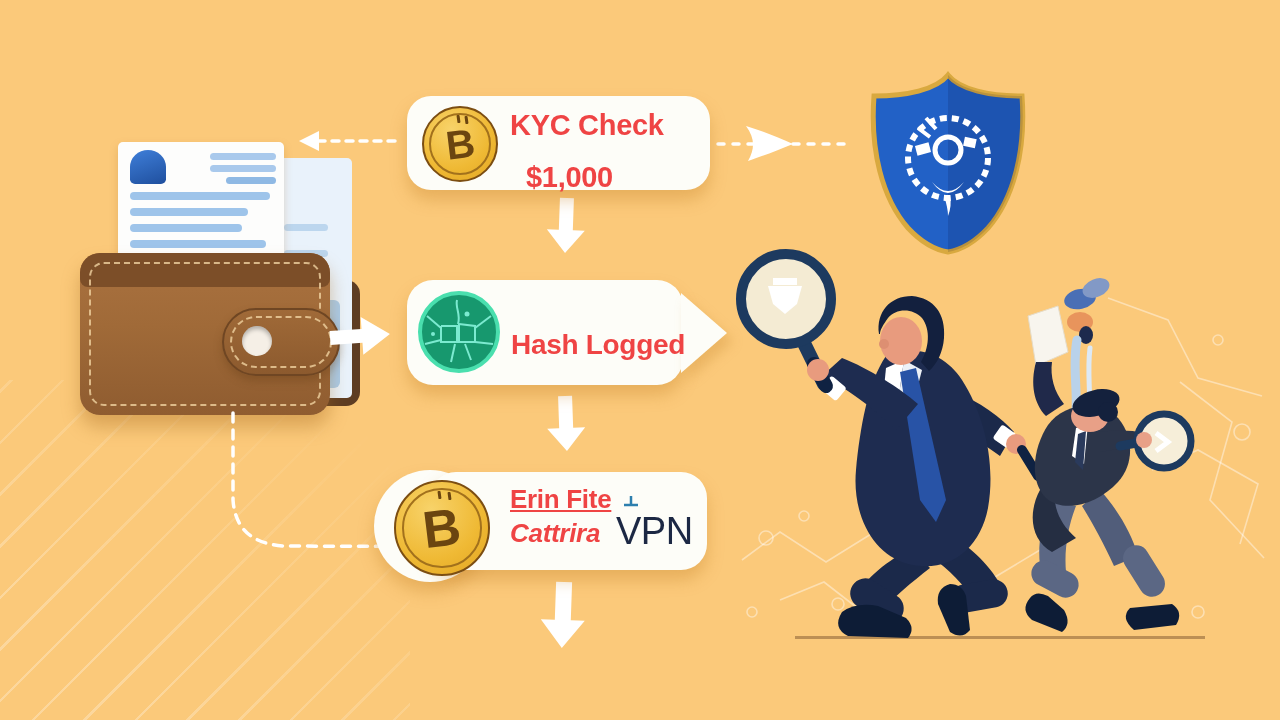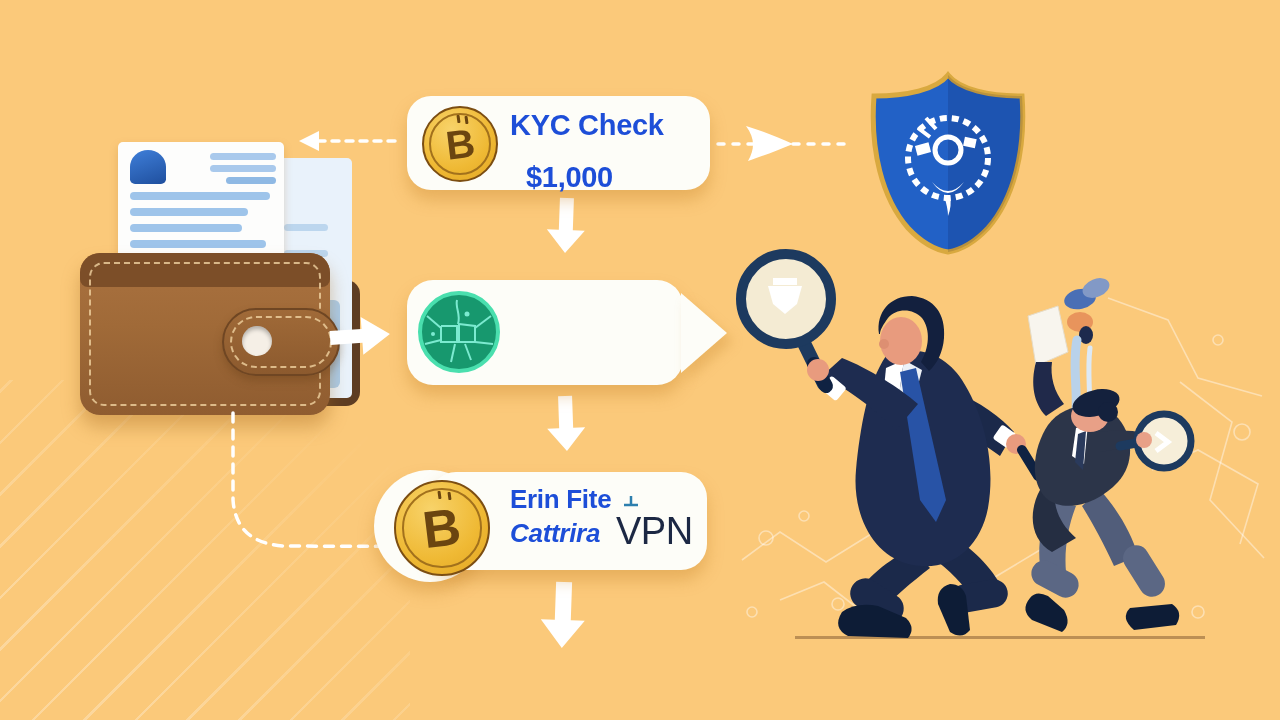--- a/index.html
+++ b/index.html
@@ -11,21 +11,21 @@
   
   .stripes{position:absolute;left:-90px;top:380px;width:500px;height:420px;
     background:repeating-linear-gradient(135deg,rgba(255,255,255,0) 0 34px,rgba(255,255,255,.55) 34px 36.5px);
     opacity:.5;
     -webkit-mask-image:linear-gradient(to top right,rgba(0,0,0,.95) 35%,transparent 90%);
     mask-image:linear-gradient(to top right,rgba(0,0,0,.95) 35%,transparent 90%);}
 
   
   .flowbox{position:absolute;background:#fdfdf8;border-radius:24px;
     box-shadow:0 10px 16px rgba(200,135,45,.38);}
-  .box-line{position:absolute;font-weight:700;color:#1d4ed8;letter-spacing:-.3px;white-space:nowrap;}
+  .box-line{position:absolute;font-weight:700;color:#ef4444;letter-spacing:-.3px;white-space:nowrap;}
 
   
   .coin{position:absolute;border-radius:50%;
     background:radial-gradient(circle at 38% 30%,#f8d36a,#efb934 58%,#e1a421);
     border:2px solid #7c4e12;display:flex;align-items:center;justify-content:center;}
   .coin::before{content:"";position:absolute;inset:7%;border:2px solid #a2711c;border-radius:50%;}
   .coin .b{font-weight:700;color:#6b4510;transform:rotate(-7deg);line-height:1;}
   .coin .tick{position:absolute;background:#6b4510;width:3px;height:8px;border-radius:1px;}
   .coin .t1{top:10%;left:46%;transform:rotate(-8deg);}
   .coin .t2{top:11%;left:57%;transform:rotate(-8deg);}
@@ -158,26 +158,27 @@
         <path d="M10,26 L24,38"></path>
           <path d="M8,54 L24,50"></path>
         <path d="M74,26 L58,38"></path>
           <path d="M76,54 L58,52"></path>
         <path d="M34,72 L38,54"></path>
           <path d="M54,70 L48,54"></path>
       </g>
       <circle cx="50" cy="24" r="2.5" fill="#7cead0"></circle>
       <circle cx="16" cy="44" r="2" fill="#7cead0"></circle>
     </svg>
+    <div class="box-line" style="left:104px;top:49px;font-size:28px;">Hash Logged</div>
   </div>
 
   <div>
     <div class="flowbox" style="left:374px;top:470px;width:112px;height:112px;border-radius:50%;"></div>
     <div class="flowbox" style="left:430px;top:472px;width:277px;height:98px;border-radius:26px;">
-      <div class="box-line" style="left:80px;top:12px;font-size:26px;">Erin Fite</div>
+      <div class="box-line" style="left:80px;top:12px;font-size:26px;text-decoration:underline;">Erin Fite</div>
       <div class="box-line" style="left:80px;top:46px;font-size:26px;font-style:italic;">Cattrira</div>
       <svg class="abs" style="left:192px;top:22px;" width="18" height="14" viewBox="0 0 18 14">
         <line x1="9" y1="2" x2="9" y2="10" stroke="#2d7fae" stroke-width="2.5"></line>
         <line x1="2" y1="11" x2="16" y2="11" stroke="#2d7fae" stroke-width="2.5"></line>
       </svg>
       <div class="vpn-badge" style="left:186px;top:38px;font-size:38px;">VPN</div>
     </div>
     <div class="coin" style="left:394px;top:480px;width:92px;height:92px;">
       <span class="b" style="font-size:52px;">B</span>
       <span class="tick t1"></span>

